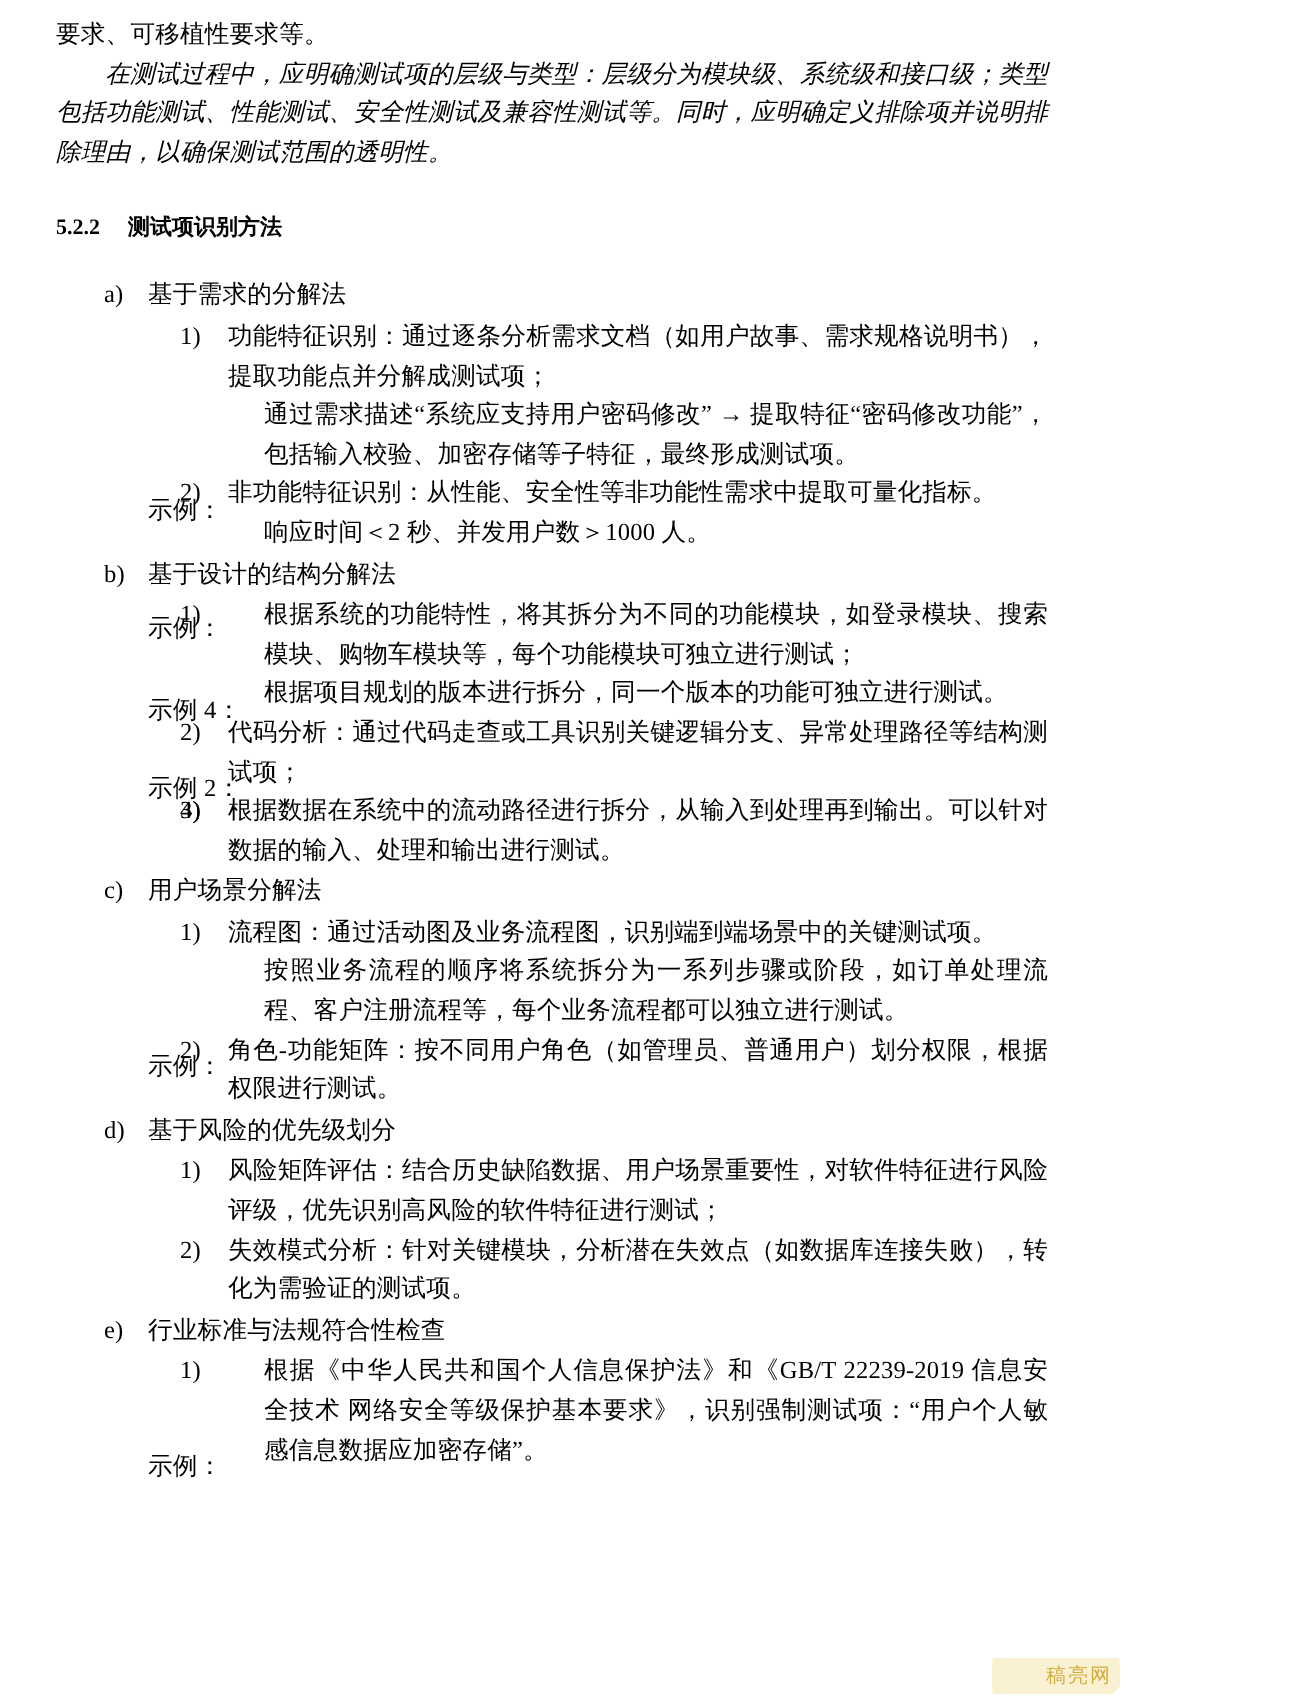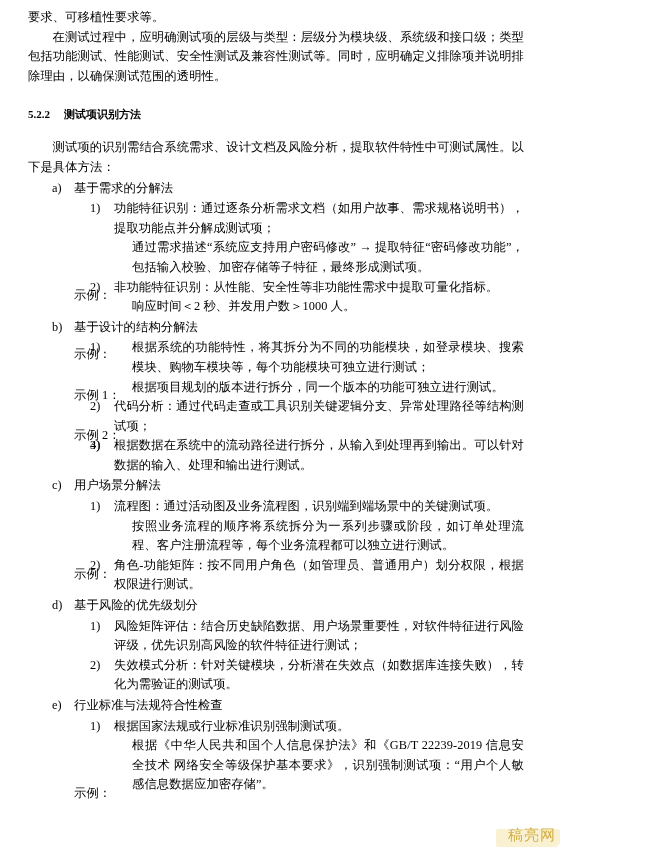--- a/index.html
+++ b/index.html
@@ -23,20 +23,21 @@
   }
   .para {
     font-size: 12.3px;
     line-height: 19.6px;
     text-align: justify;
     margin: 0;
     letter-spacing: 0.1px;
   }
   .indent2 {
     text-indent: 2em;
+    font-style: italic;
   }
   .heading {
     font-size: 11px;
     font-weight: bold;
     margin: 18px 0 14px 0;
     line-height: 20px;
   }
   .heading .num {
     margin-right: 14px;
   }
@@ -83,21 +84,21 @@
     white-space: nowrap;
     margin-top: 48px;
   }
   .block-a {
     margin-top: 0px;
   }
   .watermark {
     position: absolute;
     right: 6px;
     bottom: 4px;
-    font-size: 15px;
+    font-size: 10px;
     color: #c9a227;
     font-family: "Liberation Sans", sans-serif;
     opacity: 0.85;
     letter-spacing: 1px;
   }
   .wm-box {
     position: absolute;
     right: 2px;
     bottom: 2px;
     width: 64px;
@@ -111,21 +112,20 @@
 
 <div class="page">
 
   <p class="para">要求、可移植性要求等。</p>
   <p class="para indent2">在测试过程中，应明确测试项的层级与类型：层级分为模块级、系统级和接口级；类型包括功能测试、性能测试、安全性测试及兼容性测试等。同时，应明确定义排除项并说明排除理由，以确保测试范围的透明性。</p>
 
   <h3 class="heading">
     <span class="num">5.2.2</span><span>测试项识别方法</span>
   </h3>
 
-  <p class="para indent2">测试项的识别需结合系统需求、设计文档及风险分析，提取软件特性中可测试属性。以下是具体方法：</p>
 
   <div class="block-a">
     <div class="para lvl-a">
       <span class="mk">a)</span>
       <span>基于需求的分解法</span>
     </div>
     <div class="para lvl-a">
       <div class="para lvl-1">
         <span class="mk">1)</span>
         <span>功能特征识别：通过逐条分析需求文档（如用户故事、需求规格说明书），提取功能点并分解成测试项；</span>
@@ -148,21 +148,21 @@
   <div class="block-a">
     <div class="para lvl-a">
       <span class="mk">b)</span>
       <span>基于设计的结构分解法</span>
     </div>
     <div class="para lvl-a">
       <div class="para lvl-1">
         <span class="mk">1)</span>
       </div>
       <div class="para ex">
-        <span class="mk">示例 1：</span>
+        <span class="mk">示例 4：</span>
         <span>根据系统的功能特性，将其拆分为不同的功能模块，如登录模块、搜索模块、购物车模块等，每个功能模块可独立进行测试；</span>
       </div>
       <div class="para ex">
         <span class="mk">示例 2：</span>
         <span>根据项目规划的版本进行拆分，同一个版本的功能可独立进行测试。</span>
       </div>
       <div class="para lvl-1">
         <span class="mk">2)</span>
         <span>代码分析：通过代码走查或工具识别关键逻辑分支、异常处理路径等结构测试项；</span>
       </div>
@@ -215,21 +215,20 @@
   </div>
 
   <div class="block-a">
     <div class="para lvl-a">
       <span class="mk">e)</span>
       <span>行业标准与法规符合性检查</span>
     </div>
     <div class="para lvl-a">
       <div class="para lvl-1">
         <span class="mk">1)</span>
-        <span>根据国家法规或行业标准识别强制测试项。</span>
       </div>
       <div class="para ex">
         <span class="mk">示例：</span>
         <span>根据《中华人民共和国个人信息保护法》和《GB/T 22239-2019 信息安全技术 网络安全等级保护基本要求》，识别强制测试项：“用户个人敏感信息数据应加密存储”。</span>
       </div>
     </div>
   </div>
 
   <div class="wm-box"></div>
   <div class="watermark">稿亮网</div>

